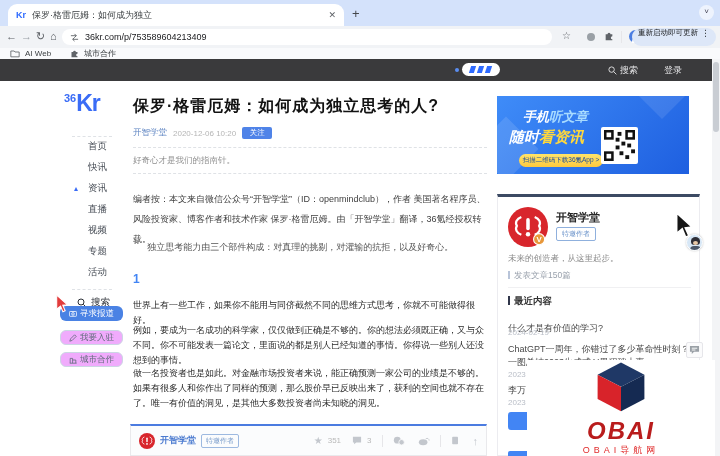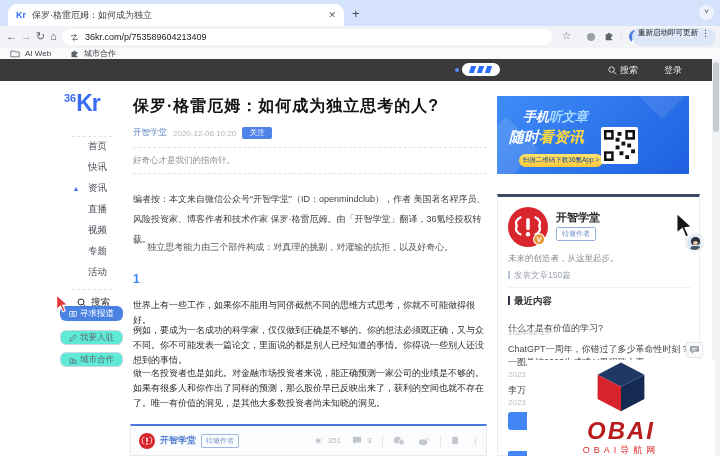--- a/index.html
+++ b/index.html
@@ -37,21 +37,21 @@
   .sn-badge i{position:absolute;top:3px;width:5px;height:7px;background:#2f6bff;transform:skewX(-18deg);}
   .sn-right{right:38px;top:0;height:22px;display:flex;align-items:center;gap:26px;color:#e6e6e8;}
 
   
   .logo36{font-size:11px;font-weight:800;color:#3a6cf6;vertical-align:9px;}
   .logoKr{font-size:23px;font-weight:800;color:#3a6cf6;letter-spacing:-1px;}
   .dash{border-top:1px dashed #dfe2e6;}
   .qn-item{height:21px;font-size:9.5px;color:#454b54;}
   .qn-btn{left:60px;width:63px;height:15px;border-radius:6px;font-size:8.5px;display:flex;align-items:center;justify-content:center;gap:3px;}
   .qn-btn.primary{background:#4a82e4;color:#fff;}
-  .qn-btn.ghost{background:#5eead4;border:1px solid #ccd6e4;color:#5f6b7a;}
+  .qn-btn.ghost{background:#f0abfc;border:1px solid #ccd6e4;color:#5f6b7a;}
 
   
   .a-title{left:133px;top:96px;width:352px;font-size:16px;font-weight:bold;color:#121212;letter-spacing:1px;}
   .a-author{font-size:8.5px;color:#5b82c1;}
   .a-date{font-size:8px;color:#b5b5b5;}
   .follow-btn{width:30px;height:12px;background:#4f83e8;color:#fff;font-size:7.5px;border-radius:2px;display:flex;align-items:center;justify-content:center;}
   .a-summary{left:133px;top:155px;font-size:8.5px;color:#8f8f8f;}
   .a-note{left:133px;top:189px;width:354px;font-size:9px;line-height:20px;color:#3f3f3f;}
   .a-quote{left:133px;top:241px;width:354px;font-size:9px;color:#555;display:flex;gap:7px;}
   .qmark{font-family:"DejaVu Serif",serif;font-size:14px;color:#8a8a8a;line-height:10px;}

